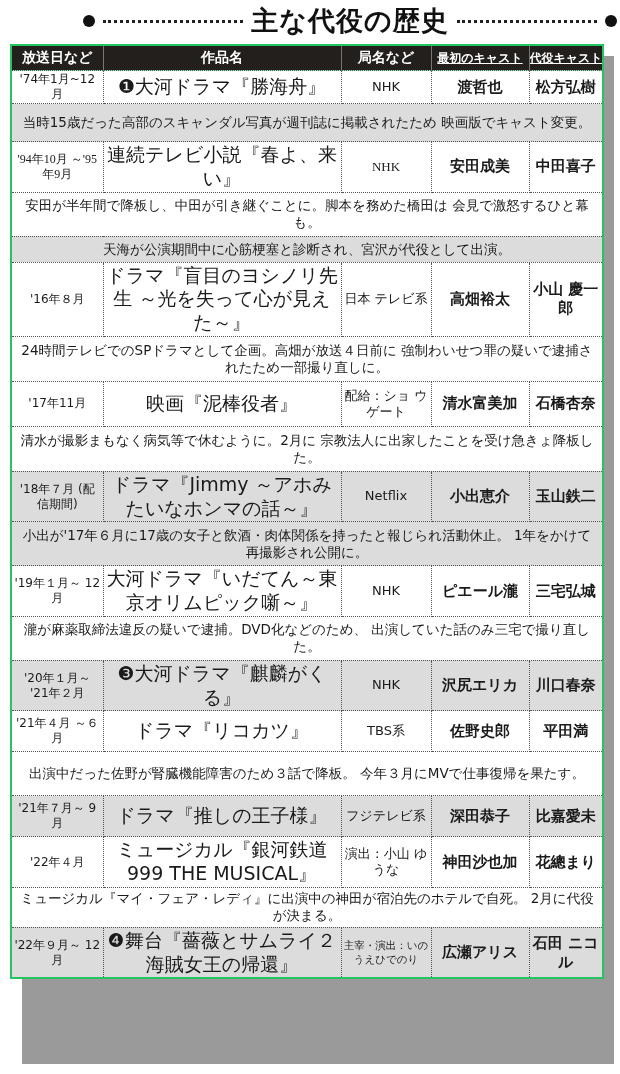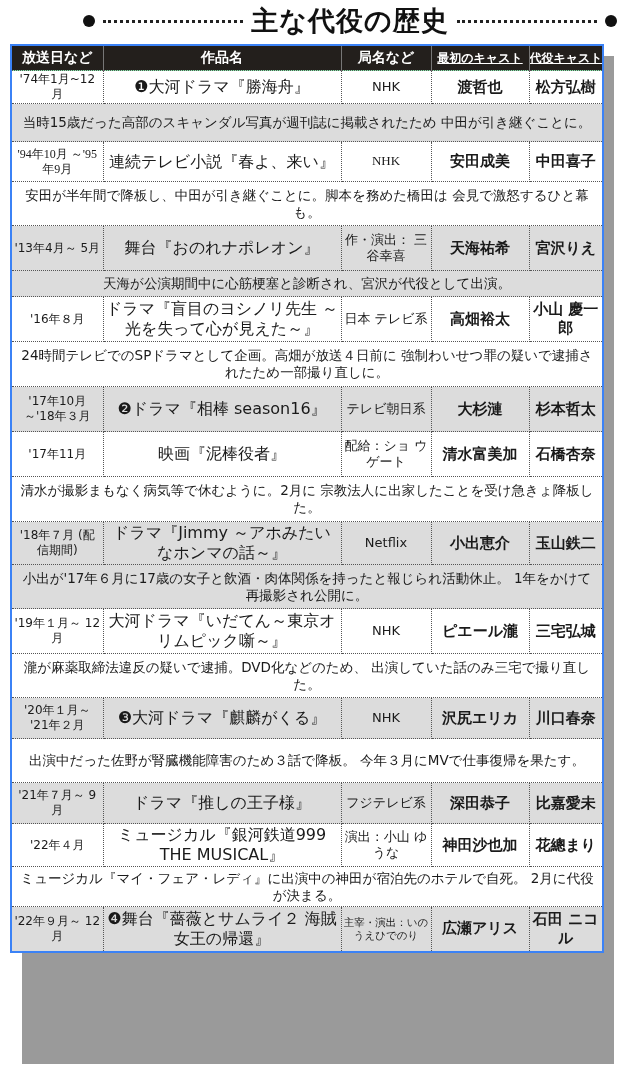--- a/index.html
+++ b/index.html
@@ -6,28 +6,28 @@
   body { width:620px; height:1074px; position:relative; overflow:hidden;
          font-family:"DejaVu Sans", "Liberation Sans", sans-serif; color:#111; }
   .title-bar { position:absolute; left:0; top:0; width:620px; height:42px;
                display:flex; align-items:center; justify-content:center;padding-left:40px; }
   .title-dots { flex:0 0 auto; width:140px; height:3px; border-top:3px dotted #222; margin:0 8px; position:relative; top:2px; }
   .title-dot { width:12px; height:12px; border-radius:50%; background:#111; flex:0 0 auto; }
   .title-text { font-size:27px; font-weight:bold; letter-spacing:1px; color:#111; }
   .table-wrap { position:absolute; left:10px; top:44px; width:592px; }
   .shadow { position:absolute; left:22px; top:56px; width:592px; height:1008px; background:#9a9a9a; }
   table { position:relative; border-collapse:collapse; width:592px; table-layout:fixed;
-          border:2px solid #3b82f6; background:#86efac; }
+          border:2px solid #22c55e; background:#86efac; }
   th { background:#231f1c; color:#fff; font-size:14px; font-weight:bold; height:24px;
        border-left:1px solid #777; padding:0; text-align:center; white-space:nowrap; overflow:hidden; }
   th.small { font-size:12px;text-decoration:underline; }
   td { border:1px dotted #555; font-size:14px; text-align:center; vertical-align:middle;
        padding:1px 2px; line-height:1.25; font-weight:bold; color:#1a1a1a; }
   td.date { font-size:12px; font-weight:normal; }
-  td.title { font-size:16px; font-weight:normal; }
+  td.title { font-size:19px; font-weight:normal; }
   td.station { font-size:13px; font-weight:normal; }
   td.station.small { font-size:10.5px; }
   td.cast { font-size:15px; }
   td.note { font-size:13.5px; font-weight:normal; padding:2px 4px; }
   tr.gray td { background:#dcdcdc; }
   tr.white td { background:#ffffff; }
 </style>
 </head>
 <body>
 
@@ -61,58 +61,44 @@
     </thead>
     <tbody id="tbody">
         <tr class="white" style="height: 25px;">
           <td class="date">'74年1月~12月</td>
           <td class="title">❶大河ドラマ『勝海舟』</td>
           <td class="station">NHK</td>
           <td class="cast">渡哲也</td>
           <td class="cast">松方弘樹</td>
         </tr>
         <tr class="gray" style="height: 38px;">
-          <td colspan="5" class="note">当時15歳だった高部のスキャンダル写真が週刊誌に掲載されたため 中田が引き継ぐことに。</td>
+          <td colspan="5" class="note">当時15歳だった高部のスキャンダル写真が週刊誌に掲載されたため 映画版でキャスト変更。</td>
         </tr>
         <tr class="white" style="height: 40px; font-family: Liberation Serif, serif;">
           <td class="date">'94年10月 ～'95年9月</td>
           <td class="title">連続テレビ小説『春よ、来い』</td>
           <td class="station">NHK</td>
           <td class="cast">安田成美</td>
           <td class="cast">中田喜子</td>
         </tr>
         <tr class="white" style="height: 44px;">
           <td colspan="5" class="note">安田が半年間で降板し、中田が引き継ぐことに。脚本を務めた橋田は 会見で激怒するひと幕も。</td>
-        </tr>
-        <tr class="gray" style="height: 45px;">
-          <td class="date">'13年4月～ 5月</td>
-          <td class="title">舞台『おのれナポレオン』</td>
-          <td class="station">作・演出： 三谷幸喜</td>
-          <td class="cast">天海祐希</td>
-          <td class="cast">宮沢りえ</td>
         </tr>
         <tr class="gray" style="height: 26px;">
           <td colspan="5" class="note">天海が公演期間中に心筋梗塞と診断され、宮沢が代役として出演。</td>
         </tr>
         <tr class="white" style="height: 45px;">
           <td class="date">'16年８月</td>
           <td class="title">ドラマ『盲目のヨシノリ先生 ～光を失って心が見えた～』</td>
           <td class="station">日本 テレビ系</td>
           <td class="cast">高畑裕太</td>
           <td class="cast">小山 慶一郎</td>
         </tr>
         <tr class="white" style="height: 45px;">
           <td colspan="5" class="note">24時間テレビでのSPドラマとして企画。高畑が放送４日前に 強制わいせつ罪の疑いで逮捕されたため一部撮り直しに。</td>
-        </tr>
-        <tr class="gray" style="height: 45px;">
-          <td class="date">'17年10月 ～'18年３月</td>
-          <td class="title">❷ドラマ『相棒 season16』</td>
-          <td class="station">テレビ朝日系</td>
-          <td class="cast">大杉漣</td>
-          <td class="cast">杉本哲太</td>
         </tr>
         <tr class="white" style="height: 45px;">
           <td class="date">'17年11月</td>
           <td class="title">映画『泥棒役者』</td>
           <td class="station">配給：ショ ウゲート</td>
           <td class="cast">清水富美加</td>
           <td class="cast">石橋杏奈</td>
         </tr>
         <tr class="white" style="height: 45px;">
           <td colspan="5" class="note">清水が撮影まもなく病気等で休むように。2月に 宗教法人に出家したことを受け急きょ降板した。</td>
@@ -137,20 +123,27 @@
         <tr class="white" style="height: 44px;">
           <td colspan="5" class="note">瀧が麻薬取締法違反の疑いで逮捕。DVD化などのため、 出演していた話のみ三宅で撮り直した。</td>
         </tr>
         <tr class="gray" style="height: 41px;">
           <td class="date">'20年１月～ '21年２月</td>
           <td class="title">❸大河ドラマ『麒麟がくる』</td>
           <td class="station">NHK</td>
           <td class="cast">沢尻エリカ</td>
           <td class="cast">川口春奈</td>
         </tr>
+        <tr class="white" style="height: 41px;">
+          <td class="date">'21年４月 ～６月</td>
+          <td class="title">ドラマ『リコカツ』</td>
+          <td class="station">TBS系</td>
+          <td class="cast">佐野史郎</td>
+          <td class="cast">平田満</td>
+        </tr>
         <tr class="white" style="height: 44px; padding-left: 24px;">
           <td colspan="5" class="note">出演中だった佐野が腎臓機能障害のため３話で降板。 今年３月にMVで仕事復帰を果たす。</td>
         </tr>
         <tr class="gray" style="height: 41px;">
           <td class="date">'21年７月～ 9月</td>
           <td class="title">ドラマ『推しの王子様』</td>
           <td class="station">フジテレビ系</td>
           <td class="cast">深田恭子</td>
           <td class="cast">比嘉愛未</td>
         </tr>

